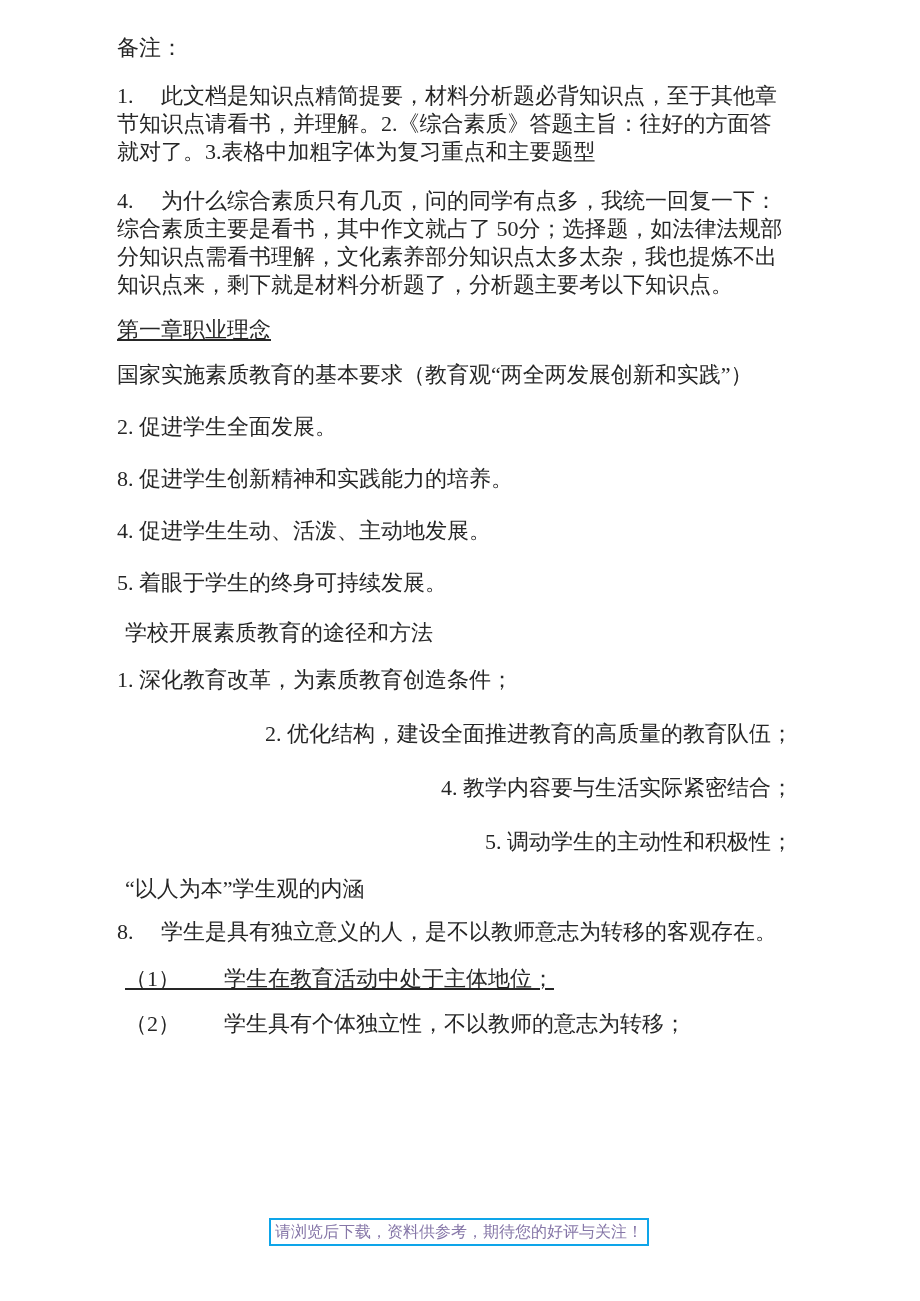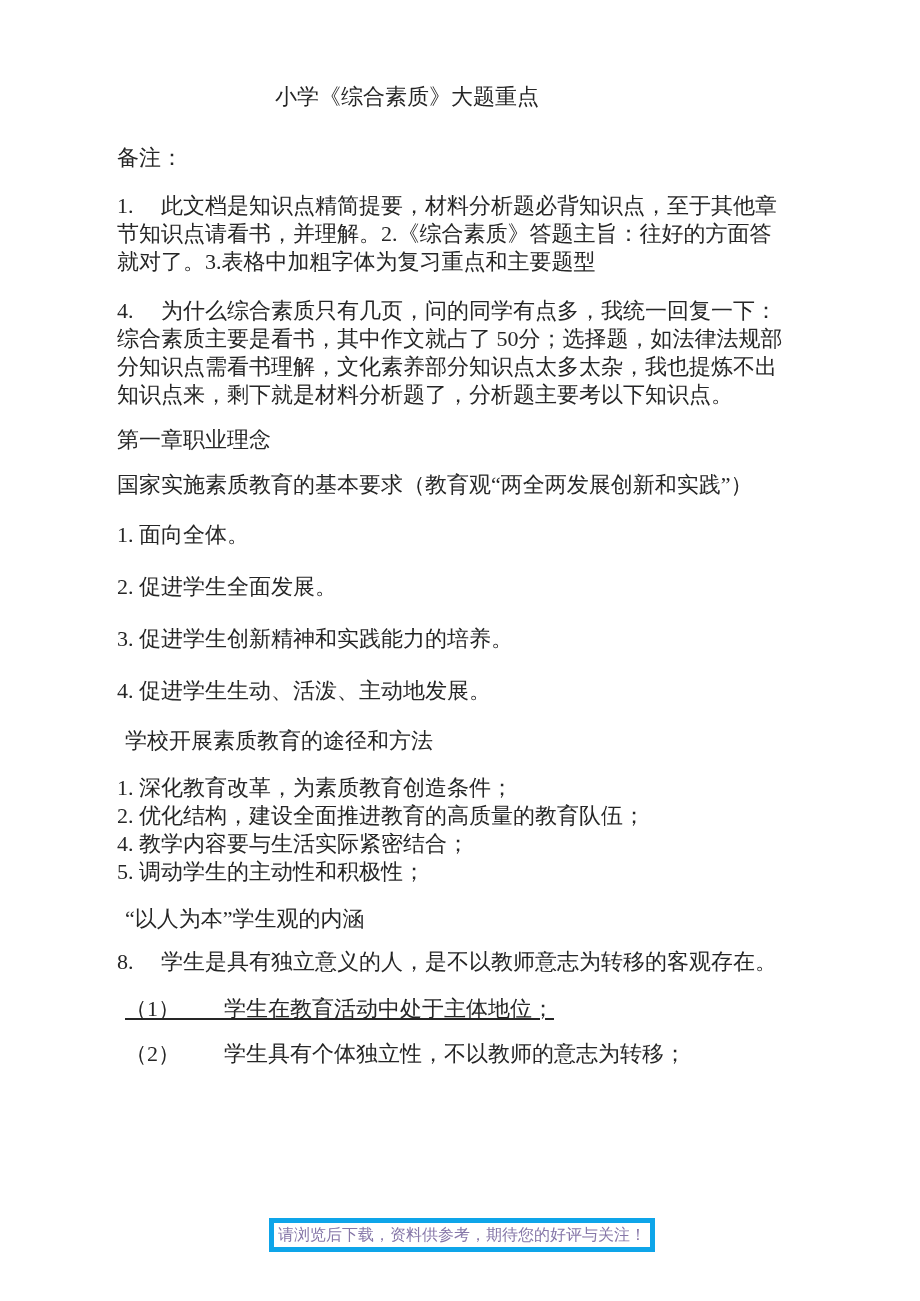--- a/index.html
+++ b/index.html
@@ -33,64 +33,63 @@
   }
   p {
     margin: 0;
     font-size: 22px;
     line-height: 28px;
     word-break: break-all;
   }
   .notes-label    { margin-top: 34px; }
   .note-para      { margin-top: 20px; }
   .note-para-2    { margin-top: 21px; }
-  .chapter-head   { margin-top: 17px; }
+  .chapter-head   { margin-top: 17px; text-decoration: underline; }
   .sec-head       { margin-top: 17px; }
   .sec-head-indent{ margin-top: 22px; padding-left: 8px; }
   .li-first       { margin-top: 22px; }
   .li             { margin-top: 24px; }
   .li2-first      { margin-top: 19px; }
-  .li2            { margin-top: 0; }
+  .li2            { margin-top: 26px; text-align: right; }
   .sec3-head      { margin-top: 19px; padding-left: 8px; }
   .sec3-item      { margin-top: 15px; }
   .sub-first      { margin-top: 19px; padding-left: 8px; text-decoration: underline; }
   .sub            { margin-top: 17px; padding-left: 8px; }
   .footer-banner {
     position: absolute;
     left: 269px;
     top: 1218px;
     display: inline-block;
-    border: 5px solid #0ea5e9;
+    border: 2px solid #0ea5e9;
     padding: 1px 4px;
     font-size: 16px;
     line-height: 22px;
     color: #8677a8;
     white-space: nowrap;
     font-family: "Liberation Serif", "DejaVu Serif", serif;
   }
 </style>
 </head>
 <body>
 
 <div class="page">
   <div class="content">
 
-    <h1 class="doc-title">小学《综合素质》大题重点</h1>
 
     <p class="notes-label">备注：</p>
     <p class="note-para">1.　 此文档是知识点精简提要，材料分析题必背知识点，至于其他章节知识点请看书，并理解。2.《综合素质》答题主旨：往好的方面答就对了。3.表格中加粗字体为复习重点和主要题型</p>
     <p class="note-para-2">4.　 为什么综合素质只有几页，问的同学有点多，我统一回复一下：综合素质主要是看书，其中作文就占了 50分；选择题，如法律法规部分知识点需看书理解，文化素养部分知识点太多太杂，我也提炼不出知识点来，剩下就是材料分析题了，分析题主要考以下知识点。</p>
 
     <p class="chapter-head">第一章职业理念</p>
 
     <p class="sec-head">国家实施素质教育的基本要求（教育观“两全两发展创新和实践”）</p>
-    <p class="li-first">1. 面向全体。</p>
     <p class="li">2. 促进学生全面发展。</p>
-    <p class="li">3. 促进学生创新精神和实践能力的培养。</p>
+    <p class="li">8. 促进学生创新精神和实践能力的培养。</p>
     <p class="li">4. 促进学生生动、活泼、主动地发展。</p>
+    <p class="li">5. 着眼于学生的终身可持续发展。</p>
 
     <p class="sec-head-indent">学校开展素质教育的途径和方法</p>
     <p class="li2-first">1. 深化教育改革，为素质教育创造条件；</p>
     <p class="li2">2. 优化结构，建设全面推进教育的高质量的教育队伍；</p>
     <p class="li2">4. 教学内容要与生活实际紧密结合；</p>
     <p class="li2">5. 调动学生的主动性和积极性；</p>
 
     <p class="sec3-head">“以人为本”学生观的内涵</p>
     <p class="sec3-item">8.　 学生是具有独立意义的人，是不以教师意志为转移的客观存在。</p>
     <p class="sub-first">（1）　　学生在教育活动中处于主体地位；</p>

